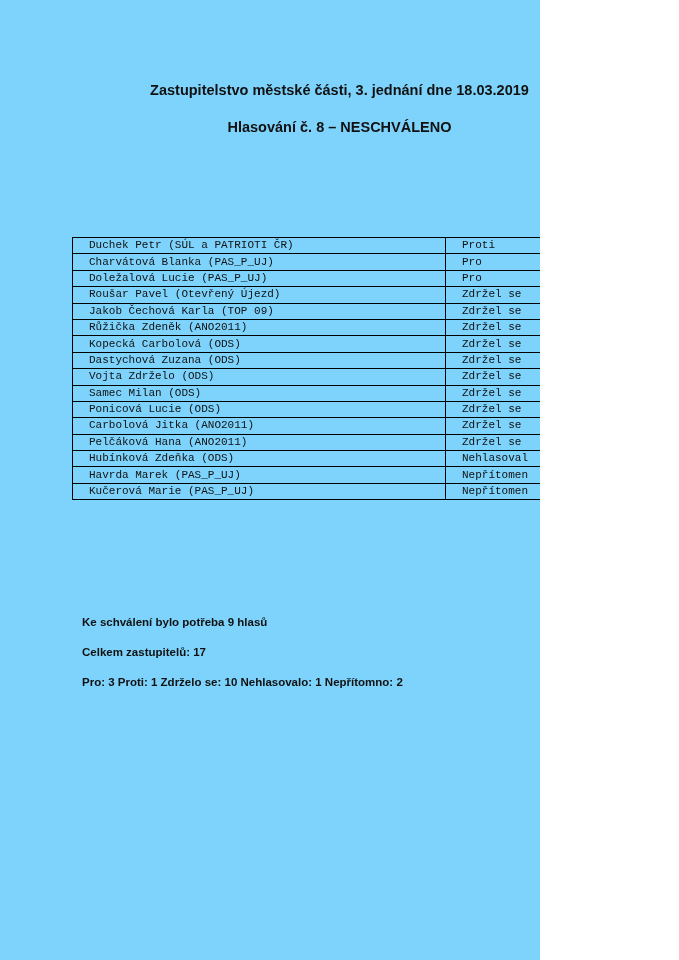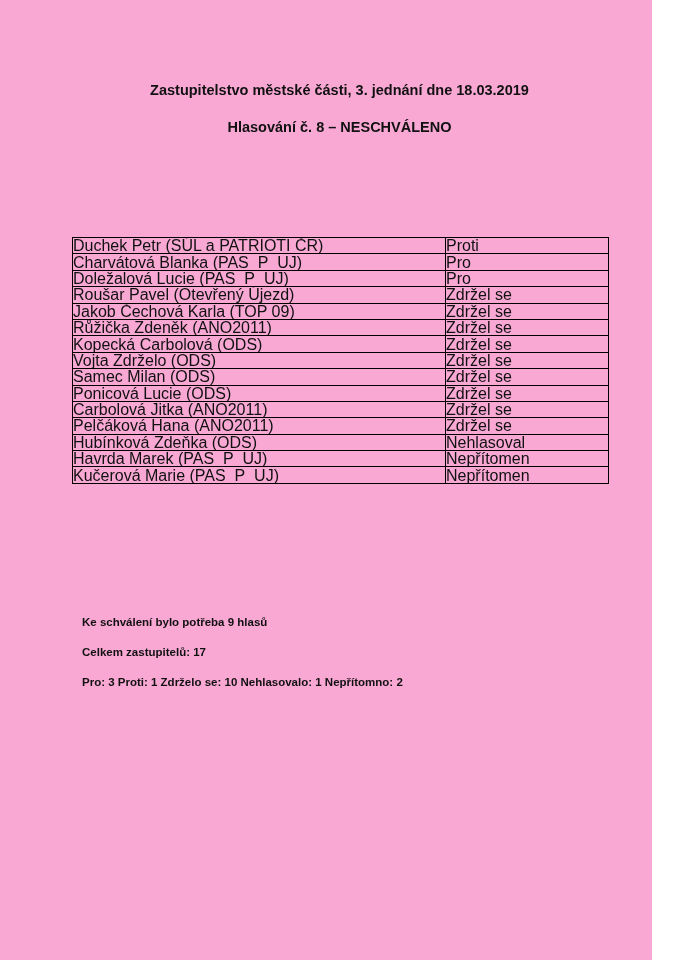--- a/index.html
+++ b/index.html
@@ -4,22 +4,22 @@
 <style>
   * { margin: 0; padding: 0; box-sizing: border-box; }
   html, body {
     width: 679px; height: 960px;
     background: #ffffff;
     font-family: "Liberation Sans", sans-serif;
     color: #111111;
   }
   .page {
     position: relative;
-    width: 652px; height: 960px;
-    background: #f9a8d4;
+    width: 540px; height: 960px;
+    background: #7dd3fc;
     overflow: hidden;
   }
   .title {
     position: absolute;
     left: 0; width: 679px;
     text-align: center;
     font-weight: bold;
     font-size: 14.5px;
     color: #111111;
   }
@@ -32,27 +32,28 @@
   }
   table.vote-table {
     position: absolute;
     left: 72px; top: 237px;
     width: 536px;
     border-collapse: collapse;
     table-layout: fixed;
   }
   table.vote-table td {
     border: 1px solid #000000;
-    font-size: 16px;
+    font-size: 11px;
     height: 16.4px;
     line-height: 15px;
-    padding: 0 2px 0 0;
+    padding: 0 2px 0 16px;
     vertical-align: middle;
     white-space: nowrap;
     overflow: hidden;
+    font-family: Liberation Mono, monospace;
   }
   td.name-cell { width: 373px; }
   td.vote-cell { width: 163px; margin-left: 16px; }
   .summary-line {
     position: absolute;
     left: 82px;
     font-size: 11.5px;
     font-weight: bold;
     white-space: nowrap;
     color: #111111;
@@ -102,20 +103,24 @@
   <tr>
     <td class="name-cell">Růžička Zdeněk (ANO2011)</td>
     <td class="vote-cell">Zdržel se</td>
   </tr>
 
   <tr>
     <td class="name-cell">Kopecká Carbolová (ODS)</td>
     <td class="vote-cell">Zdržel se</td>
   </tr>
 
+  <tr>
+    <td class="name-cell">Dastychová Zuzana (ODS)</td>
+    <td class="vote-cell">Zdržel se</td>
+  </tr>
 
   <tr>
     <td class="name-cell">Vojta Zdrželo (ODS)</td>
     <td class="vote-cell">Zdržel se</td>
   </tr>
 
   <tr>
     <td class="name-cell">Samec Milan (ODS)</td>
     <td class="vote-cell">Zdržel se</td>
   </tr>

